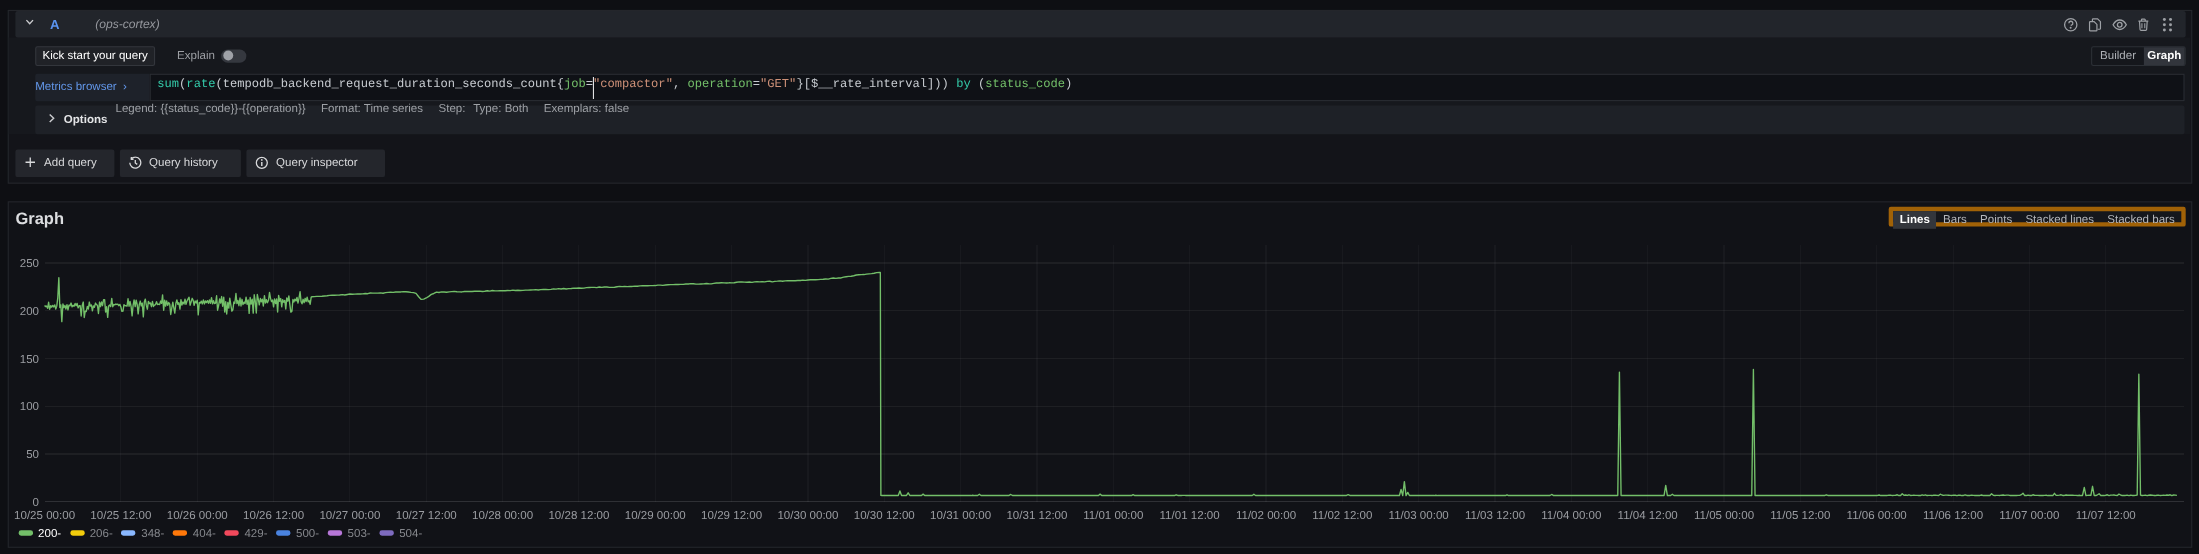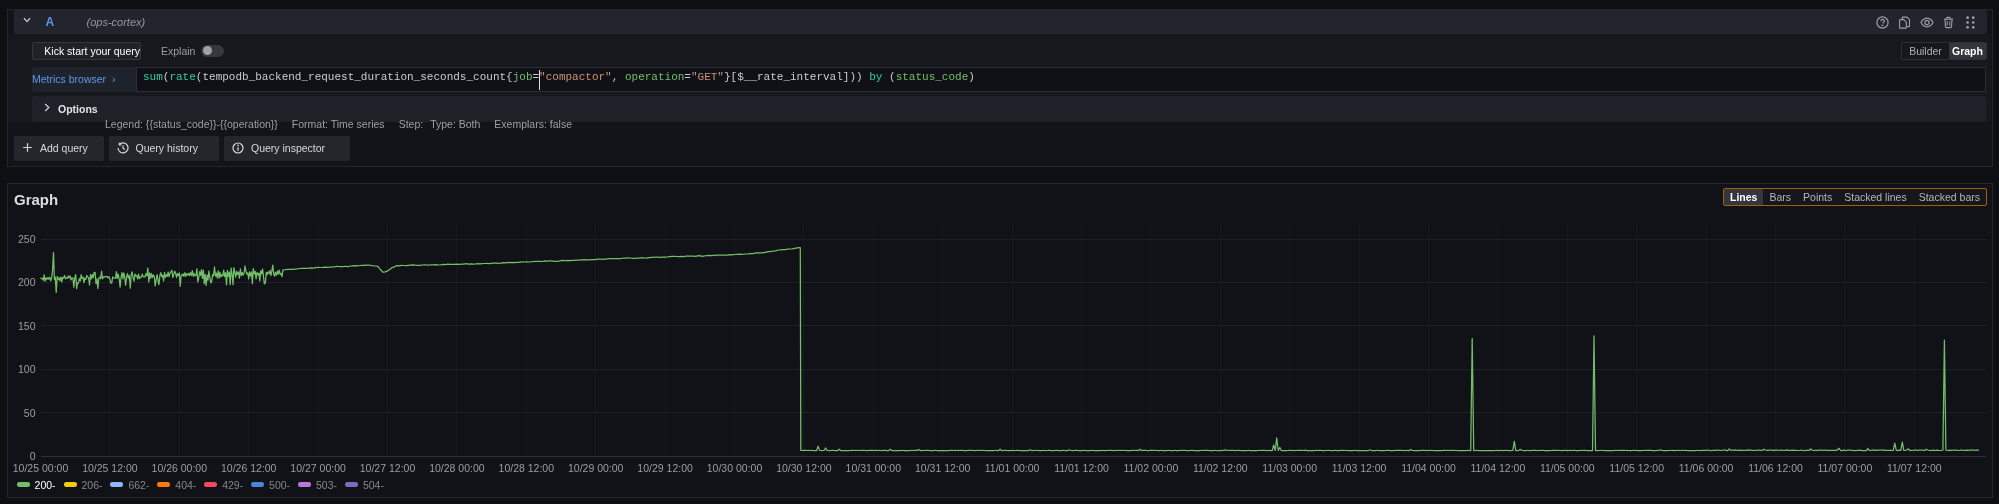--- a/index.html
+++ b/index.html
@@ -4,46 +4,46 @@
 html,body { width:1999px; height:504px; background:#0e0f13; font-family:"Liberation Sans",sans-serif; overflow:hidden; position:relative; }
 .abs { position:absolute; }
 
 #qbox { left:7px; top:9px; width:1986px; height:158px; border:1px solid #24262b; background:#131419; }
 #rowarea { left:8px; top:34px; width:1983px; height:88px; background:#16181d; }
 #qhead { left:14px; top:10px; width:1973px; height:24px; background:#22252b; border-radius:2px; }
 #caret { left:23px; top:17px; }
 #refid { left:45.5px; top:15px; font-size:12px; font-weight:700; color:#5b94f0; }
 #dsname { left:86.5px; top:16px; font-size:11px; font-style:italic; color:#95979d; }
 .hicon { position:absolute; top:16px; }
-#kickbtn { left:32px; top:42px; width:109px; height:18px; background:#202227; border:1px solid #33363c; border-radius:2px; color:#fff; font-size:10.5px; font-weight:500; text-align:right; line-height:16px; }
+#kickbtn { left:32px; top:42px; width:109px; height:18px; background:#202227; border:1px solid #33363c; border-radius:2px; color:#fff; font-size:10.5px; font-weight:500; text-align:center; line-height:16px; }
 #explain { left:161px; top:45px; font-size:10.5px; color:#9d9fa4; }
 #toggle { left:201px; top:44.5px; width:23px; height:12px; background:#35383f; border-radius:6px; }
 #knob { left:202.5px; top:46px; width:9px; height:9px; background:#9fa2a8; border-radius:50%; }
 #mbrowser { left:32px; top:67px; width:104px; height:25px; background:#1e222a; color:#6296e8; font-size:10.5px; font-weight:500; line-height:25px; text-align:left; border-radius:2px 0 0 2px; }
 #qfield { left:136px; top:67px; width:1850px; height:25px; background:#0f1116; border:1px solid #2b2e34; }
 #qcode { left:143px; top:71px; font-family:"Liberation Mono",monospace; font-size:11px; white-space:pre; color:#c8ccd1; }
 #qcode .fn { color:#34cbaa; }
 #qcode .lbl { color:#73bf69;text-align:center; }
 #qcode .str { color:#ce9178; }
 #cursor { left:539px; top:69.5px; width:1.4px; height:20px; background:#dfe0e2; }
 #optrow { left:32px; top:96px; width:1954px; height:26px; background:#1e2127; border-radius:2px; }
 #optchev { left:44px; top:103px; }
 #opttitle { left:58px; top:103px; font-size:10.5px; font-weight:700; color:#e3e4e6; }
-#optmeta { left:105px; top:118px; font-size:10.5px; color:#9da0a5; }
+#optmeta { left:105px; top:93px; font-size:10.5px; color:#9da0a5; }
 #optmeta span { margin-right:14px; }
 .botbtn { top:136px; height:25px; background:#24262c; border-radius:2px; color:#d8d9db; font-size:10.5px; font-weight:500;padding-left:19px; }
 .botbtn .bic { position:absolute; left:8px; top:6px; }
 .botbtn .blab { position:absolute; top:6px; }
 #bcgroup { left:1901px; top:42px; width:86px; height:18px; border:1px solid #2c3036; border-radius:2px; background:#15171c; }
 #bseg { left:1902px; top:43px; width:47px; height:16px; color:#aeb1b6; font-size:10.5px; font-weight:500; text-align:center; line-height:16px; }
 #cseg { left:1949px; top:43px; width:37px; height:16px; background:#32353c; color:#ffffff; font-size:10.5px; font-weight:700; text-align:center; line-height:16px; border-radius:0 1px 1px 0; }
 
 #panel { left:7px; top:183px; width:1986px; height:315px; border:1px solid #24262b; background:#111217; }
 #ptitle { left:14px; top:191px; font-size:15px; font-weight:700; color:#dcdde0; }
-#vizgroup { right:12px; top:188px; height:18px; border:1px solid #a16207; border-radius:2px; background:#15171c; display:flex; white-space:nowrap; }
+#vizgroup { right:12px; top:188px; height:18px; border:4px solid #a16207; border-radius:2px; background:#15171c; display:flex; white-space:nowrap; }
 .vseg { position:relative; height:16px; line-height:16px; padding:0 6px; font-size:10.5px; color:#b4b6bb; }
 .vseg.sel { background:#33363c; color:#fff; font-weight:700; }
 .legitem { position:absolute; top:480px; height:10px; }
 .legitem .sw { position:absolute; left:0; top:2.2px; width:13px; height:4.5px; border-radius:2.2px; }
 .legitem .lt { position:absolute; left:18px; top:-1.5px; font-size:10.5px; font-weight:500; }
 .axlab { font-family:"Liberation Sans",sans-serif; font-size:10.5px; fill:#9b9da2; }
 </style></head>
 <body>
 <div id="qbox" class="abs"></div>
 <div id="rowarea" class="abs"></div>
@@ -207,21 +207,21 @@
 <div class="legitem" style="left:16.6px">
     <span class="sw" style="background:#73BF69"></span>
     <span class="lt" style="color:#ffffff">200-</span>
   </div>
 <div class="legitem" style="left:63.5px">
     <span class="sw" style="background:#F2CC0C"></span>
     <span class="lt" style="color:#85878c">206-</span>
   </div>
 <div class="legitem" style="left:110.4px">
     <span class="sw" style="background:#8AB8FF"></span>
-    <span class="lt" style="color:#85878c">662-</span>
+    <span class="lt" style="color:#85878c">348-</span>
   </div>
 <div class="legitem" style="left:157.3px">
     <span class="sw" style="background:#FF780A"></span>
     <span class="lt" style="color:#85878c">404-</span>
   </div>
 <div class="legitem" style="left:204.2px">
     <span class="sw" style="background:#F2495C"></span>
     <span class="lt" style="color:#85878c">429-</span>
   </div>
 <div class="legitem" style="left:251.1px">

